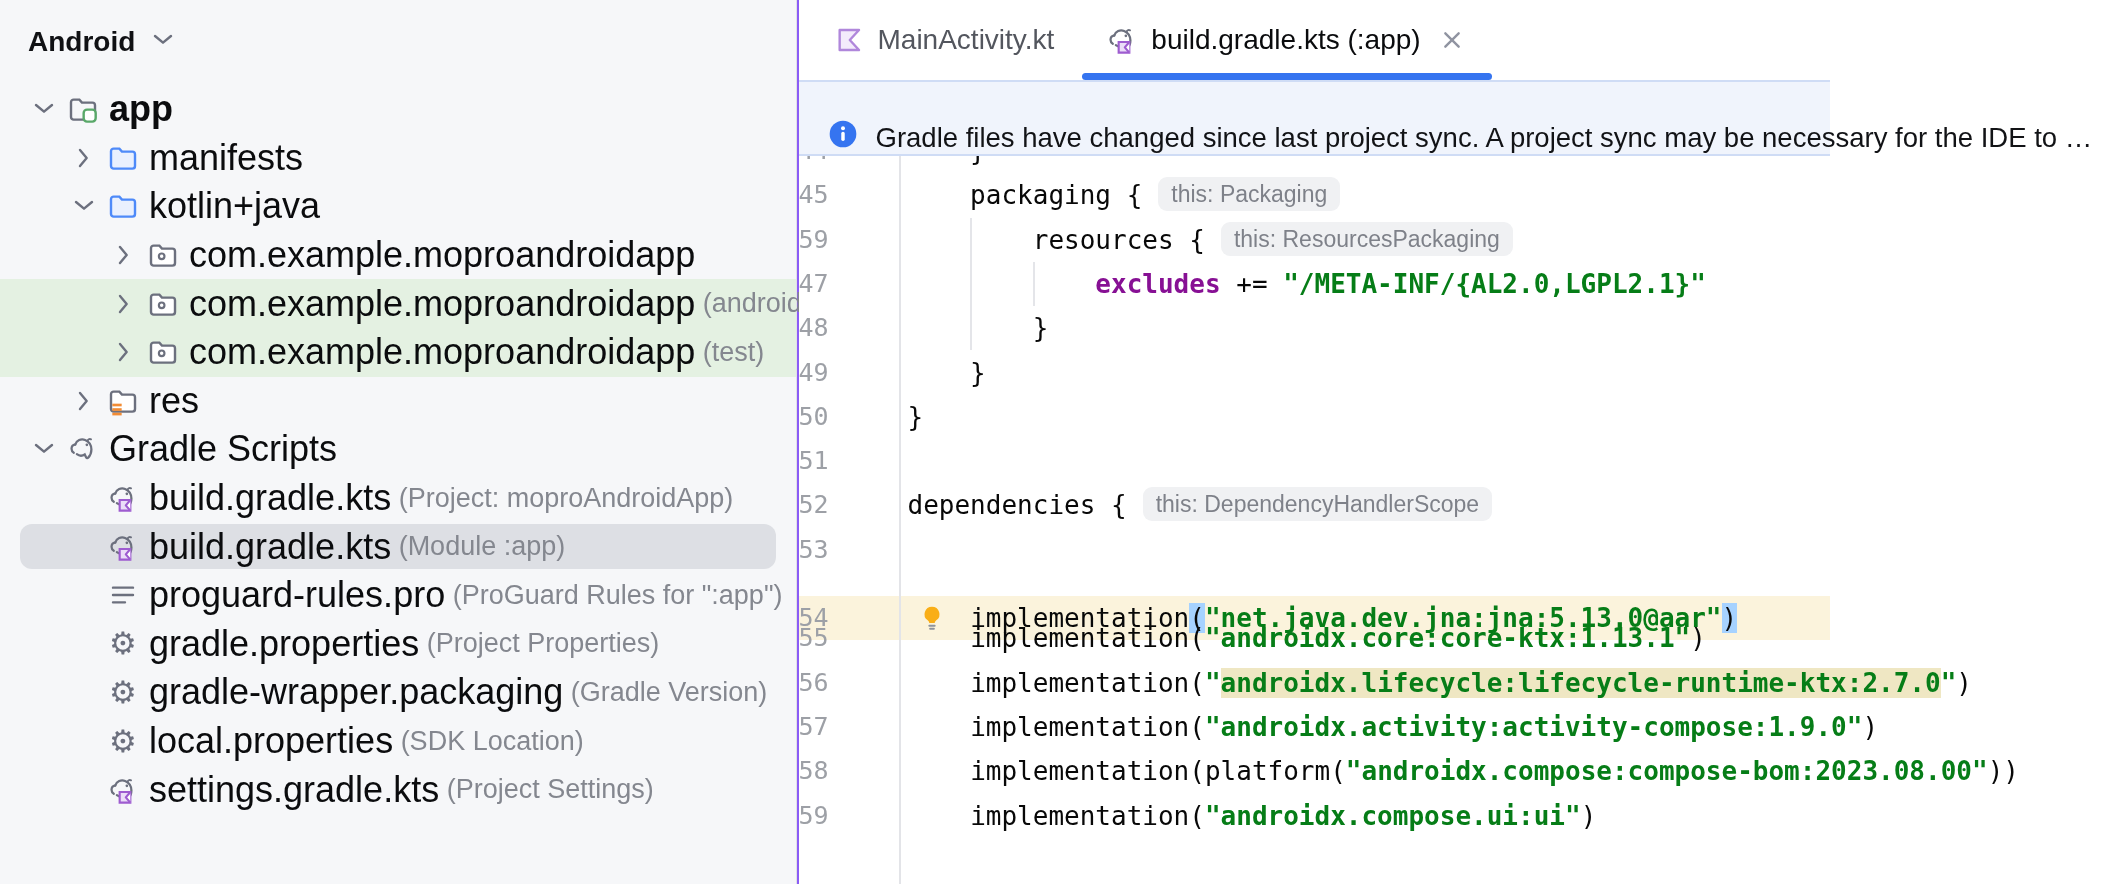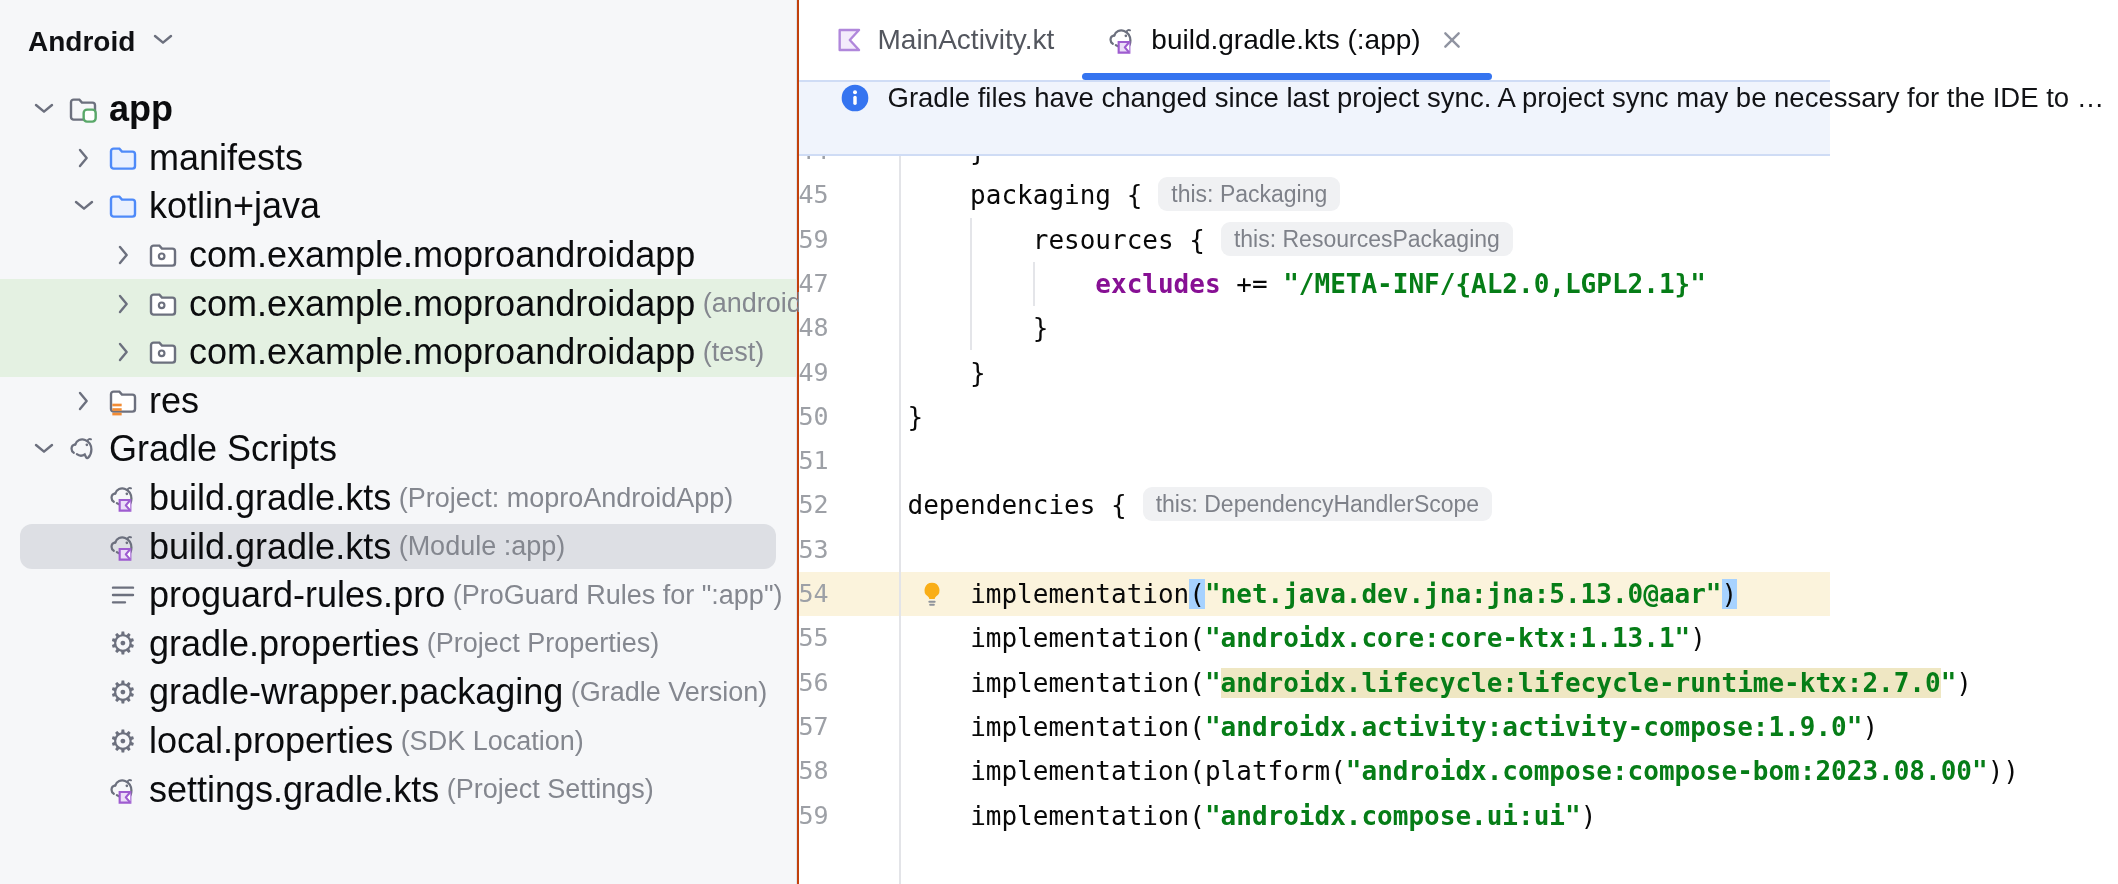--- a/index.html
+++ b/index.html
@@ -1,18 +1,18 @@
 <!DOCTYPE html>
 <html><head>
 <meta charset="utf-8">
 <style>
   * { margin:0; padding:0; box-sizing:border-box; }
   html,body { width:2118px; height:884px; overflow:hidden; background:#fff;
               font-family:"Liberation Sans", sans-serif; }
-  .app { position:relative; width:1830px; height:884px; background:#c2410c; }
+  .app { position:relative; width:1830px; height:884px; background:#8b5cf6; }
 
   
   .sidebar { position:absolute; left:0; top:0; width:797px; height:884px;
              background:#F6F7F9; border-right:1.5px solid #E1E2E6; }
   .sidebar-header { display:flex; align-items:center; gap:12px; padding:22px 0 0 28px; height:62px; }
   .view-label { font-size:28px; font-weight:bold; color:#101114; cursor:pointer; }
   .tree { position:absolute; left:0; top:85px; width:100%; }
   .tree-row { position:relative; display:flex; align-items:center; height:48.6px; width:100%; cursor:pointer; }
   .tree-row.hl-green { background:#E4F1E2; }
   .row-sel-bg { position:absolute; left:20px; right:20px; top:2px; bottom:2px;
@@ -31,21 +31,21 @@
             display:flex; align-items:stretch; padding-left:8px; z-index:6; }
   .tab { position:relative; display:flex; align-items:center; gap:13px; padding:0 26px; cursor:pointer; }
   .tab-label { font-size:28px; color:#53565E; white-space:pre; }
   .tab.active .tab-label { color:#0A0B0D; }
   .tab-underline { position:absolute; left:2px; right:2px; bottom:0; height:7px;
                    border-radius:4px; background:#3574F0; }
   .tab-close { display:flex; align-items:center; margin-left:2px; cursor:pointer; }
 
   .banner { position:absolute; left:0; top:80px; right:0; height:76px; background:#F0F4FC;
             border-top:2px solid #CFDCF5; border-bottom:2px solid #CFDCF5;
-            display:flex; align-items:flex-start; padding-left:40px; gap:17px; z-index:6; }
+            display:flex; align-items:flex-end; padding-left:28px; gap:17px; z-index:6; }
   .banner-text { font-size:27.5px; color:#121316; white-space:pre; }
 
   .code-area { position:absolute; left:0; top:0; right:0; height:884px; }
   .gutter-line { position:absolute; left:100.5px; top:156px; bottom:0; width:1.5px;
                  background:#E3E4E8; z-index:3; }
   .indent-guide { position:absolute; width:1.5px; background:#E4E5E9; z-index:2; }
   .code-line { position:absolute; left:0; right:0; height:44.3px; z-index:1; cursor:text; }
   .code-line.caret-row { background:#FBF3DC; }
   .ln { position:absolute; left:0; width:63px; top:0; height:44.3px; line-height:44.3px;
         text-align:left; font-family:"DejaVu Sans Mono", monospace; font-size:25px; color:#9DA0A6; }
@@ -354,21 +354,21 @@
           <span class="code-text"></span>
         </div>
         <div class="code-line" style="top: 483.4px;">
           <span class="ln">52</span>
           <span class="code-text"><span class="seg-it">dependencies</span><span class="seg-p"> {</span><span class="inlay">this: DependencyHandlerScope</span></span>
         </div>
         <div class="code-line" style="top: 527.7px;">
           <span class="ln">53</span>
           <span class="code-text"></span>
         </div>
-        <div class="code-line caret-row" style="top: 572px; padding-left: 7px;">
+        <div class="code-line caret-row" style="top: 596px; padding-left: 7px;">
           <span class="ln">54</span>
           <span class="bulb"><svg width="32" height="32" viewBox="0 0 24 24" fill="none" xmlns="http://www.w3.org/2000/svg">
               <path d="M12 3.5a5.6 5.6 0 00-3.2 10.2c.7.5 1.1 1.2 1.2 2h4a2.9 2.9 0 011.2-2A5.6 5.6 0 0012 3.5z" fill="#F9AE17"></path>
               <path d="M10 17.8h4M10.6 20h2.8" stroke="#8E939B" stroke-width="1.5" stroke-linecap="round"></path>
             </svg></span>
           <span class="code-text"><span class="seg-p">    </span><span class="seg-it">implementation</span><span class="seg-br">(</span><span class="seg-s">"net.java.dev.jna:jna:5.13.0@aar"</span><span class="seg-br">)</span></span>
         </div>
         <div class="code-line" style="top: 616.3px;">
           <span class="ln">55</span>
           <span class="code-text"><span class="seg-p">    </span><span class="seg-it">implementation</span><span class="seg-p">(</span><span class="seg-s">"androidx.core:core-ktx:1.13.1"</span><span class="seg-p">)</span></span>

